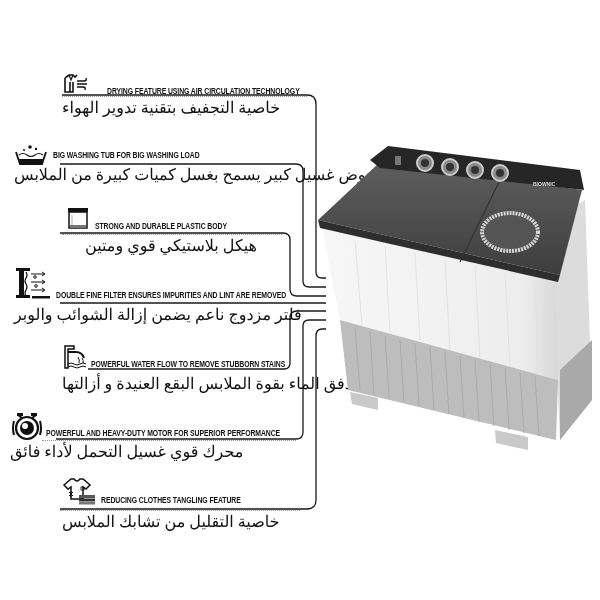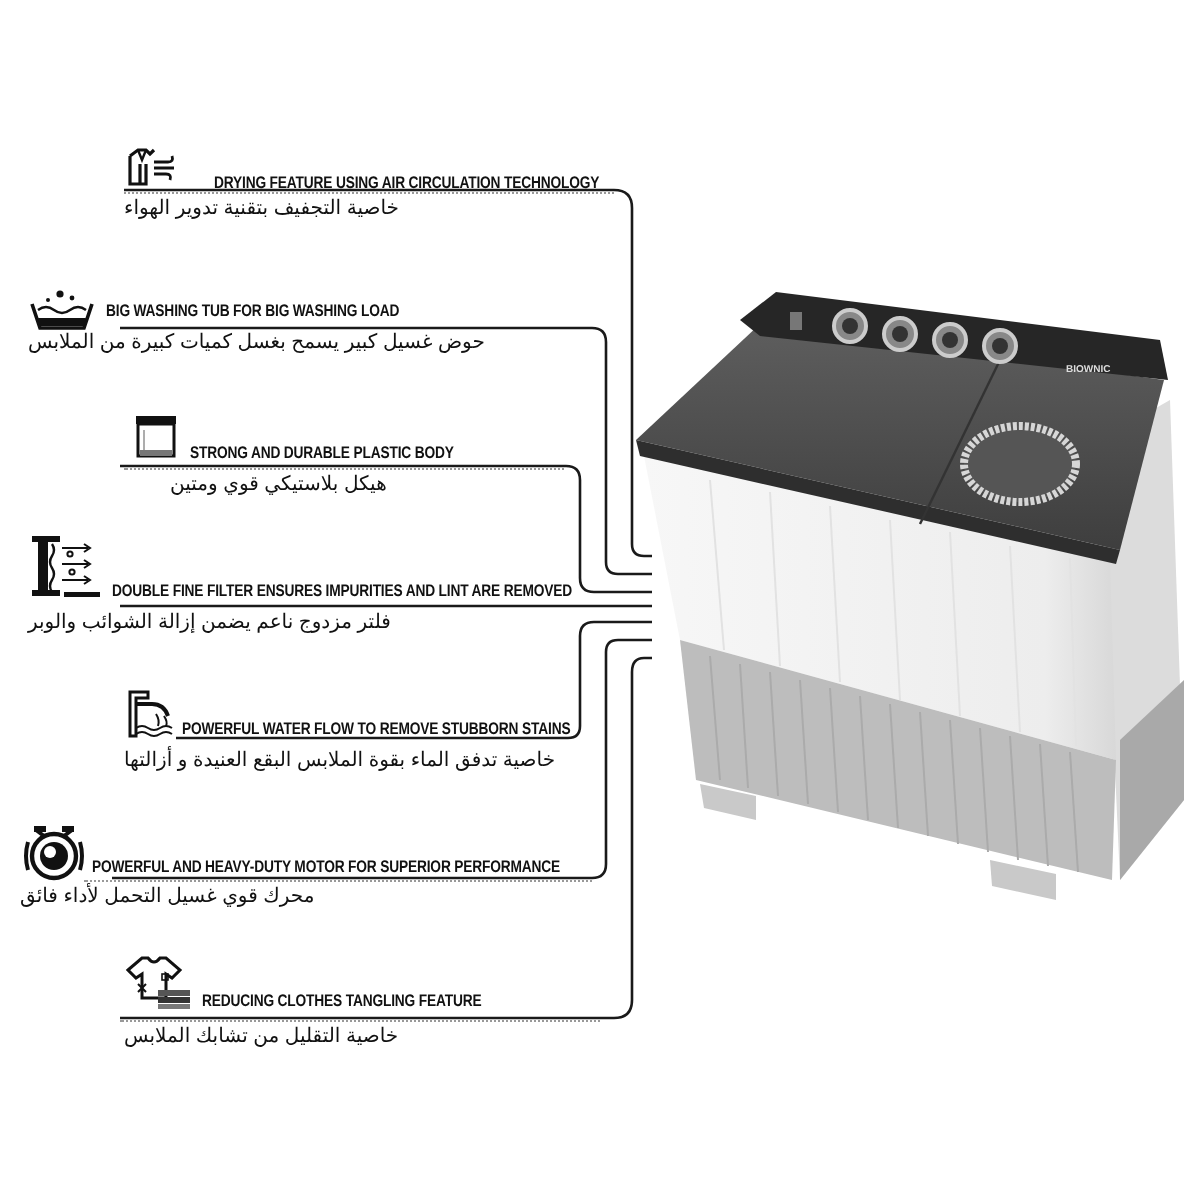--- a/index.html
+++ b/index.html
@@ -1,20 +1,20 @@
 <!DOCTYPE html>
 <html><head>
 <meta charset="utf-8">
 <style>
   html, body { margin:0; padding:0; background:#ffffff; }
   body { width:600px; height:600px; position:relative; overflow:hidden; font-family:"Liberation Sans", sans-serif; }
   .feature { position:absolute; left:0; width:320px; }
   .feat-icon { position:absolute; width:26px; height:26px; }
   .feat-en { position:absolute; font-family:"Liberation Sans", sans-serif; font-weight:700; font-size:8.4px; letter-spacing:-0.1px; color:#111; white-space:nowrap; transform:scaleX(0.82); transform-origin:left center; text-transform:uppercase; }
-  .feat-ar { position:absolute; font-family:Liberation Sans, sans-serif; font-size:10px; color:#111; white-space:nowrap; direction:rtl; }
+  .feat-ar { position:absolute; font-family:Liberation Serif, serif; font-size:16px; color:#111; white-space:nowrap; direction:rtl; }
   .dotline { position:absolute; height:0; border-top:1px dotted #999; }
   svg.lines { position:absolute; left:0; top:0; }
   .machine { position:absolute; left:310px; top:140px; width:290px; height:330px; }
 </style>
 </head>
 <body>
 
 <svg class="lines" width="600" height="600">
   <g fill="none" stroke="#1a1a1a" stroke-width="1.3">
 

